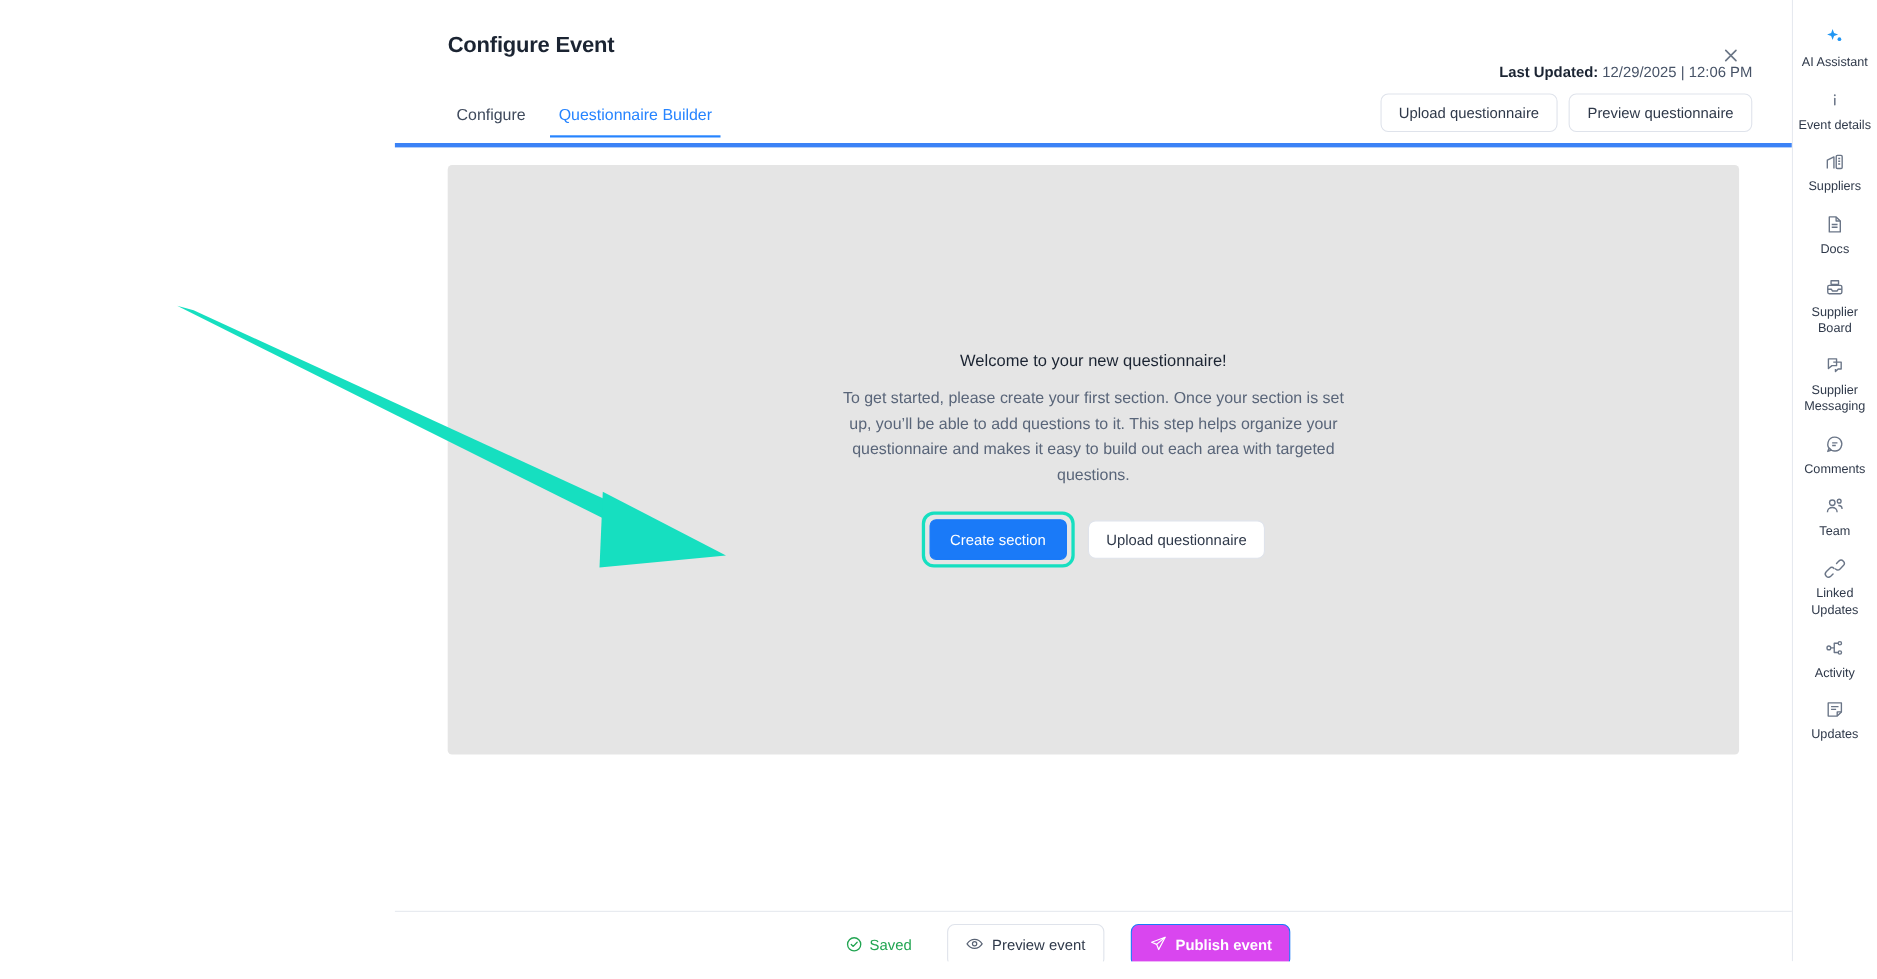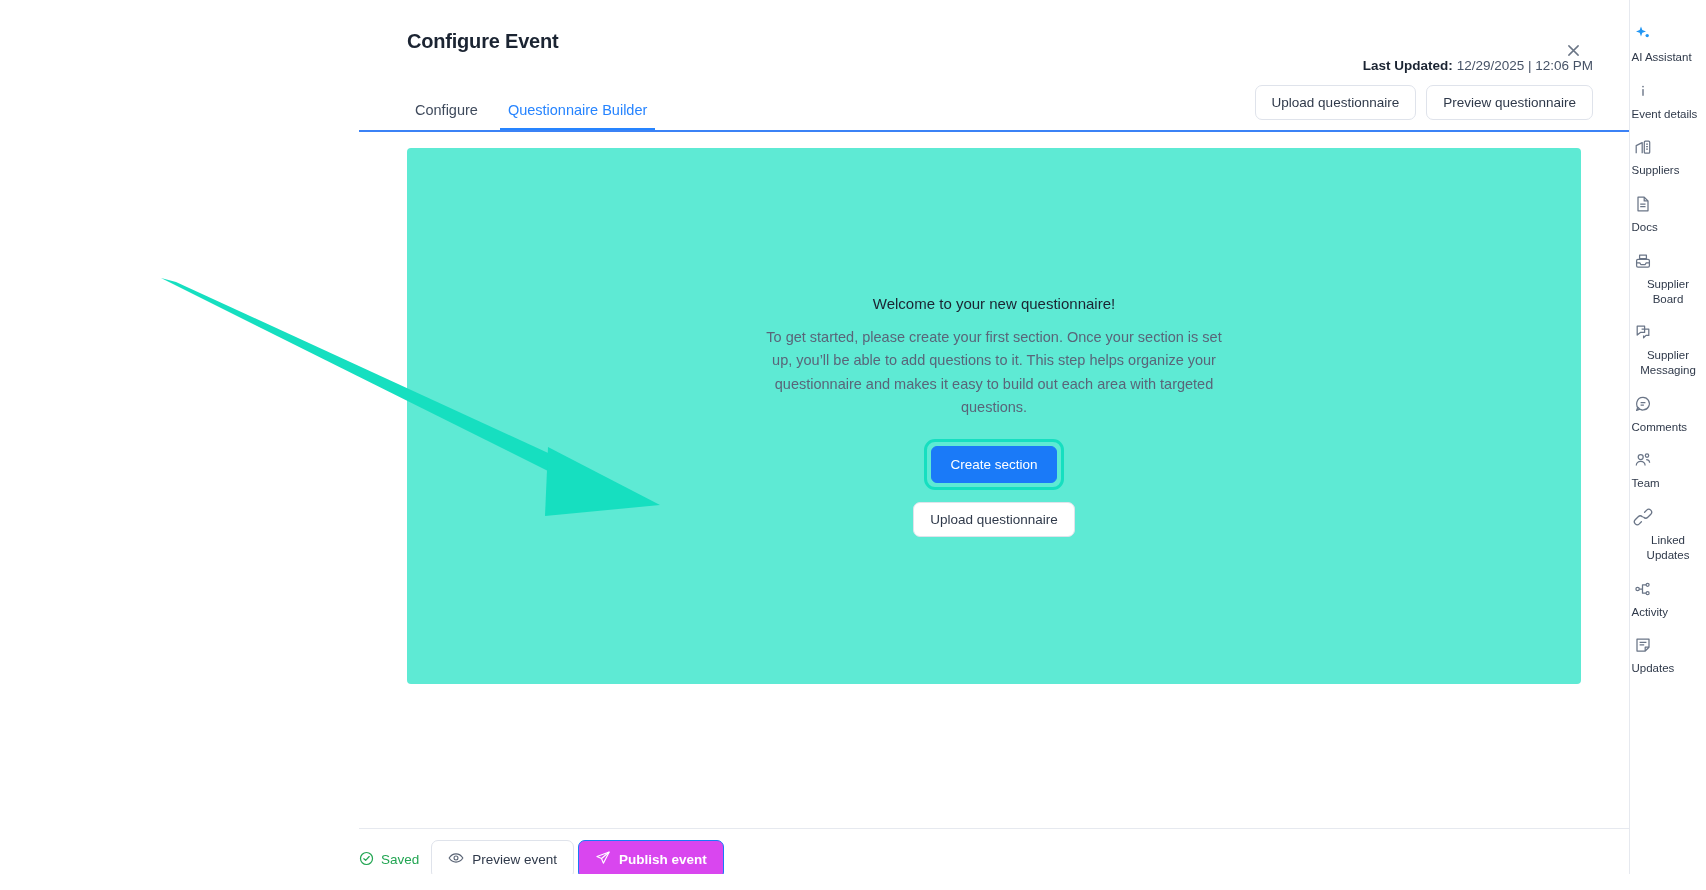--- a/index.html
+++ b/index.html
@@ -32,70 +32,70 @@
   .modal-subtitle b { color:#1b2432; font-weight:bold; }
   .close-icon {
     position: absolute; right: 44px; top: 22px;
     width: 24px; height: 24px; color: #6b7686;
     display: flex; align-items: center; justify-content: center;
     cursor: pointer; font-size: 17px; line-height: 1;
   }
 
   
   .tabs-row {
-    display: flex; align-items: flex-end; justify-content: space-between;
+    display: flex; align-items: center; justify-content: space-between;
     padding: 12px 36px 0 48px;
-    border-bottom: 2px solid #3b82f6;
+    border-bottom: 4px solid #3b82f6;
   }
   .tabs { display: flex; gap: 14px; }
   .tab {
     font-size: 14.5px; color: #3f4a5c; padding: 6px 8px 10px 8px;
     cursor: pointer; border-bottom: 2.5px solid transparent;
   }
   .tab.active { color: #2684ff; border-bottom-color: #2684ff; font-weight: normal; }
   .header-actions { display: flex; gap: 10px; padding-bottom: 10px; }
   .btn {
     font-family: "Liberation Sans", sans-serif;
     font-size: 13.5px; color: #2f394a;
     background: #ffffff; border: 1px solid #dfe3eb; border-radius: 7px;
     padding: 9px 16px; cursor: pointer; white-space: nowrap;
   }
 
   
   .builder-body { flex: 1; padding: 16px 48px 0 48px; }
   .canvas {
     width: 100%; height: 536px;
-    background: #5eead4; border-radius: 4px;
+    background: #e5e5e5; border-radius: 4px;
     display: flex; align-items: center; justify-content: center;
   }
   .empty-state { width: 460px; text-align: center; }
   .empty-title {
     font-size: 15px; color: #1b2432; margin-bottom: 14px;
   }
   .empty-desc {
     font-size: 14.5px; color: #596579; line-height: 1.62;
   }
   .empty-actions {
-    margin-top: 20px; display: flex; gap: 12px; justify-content: center; align-items: center; flex-direction: column;
+    margin-top: 20px; display: flex; gap: 12px; justify-content: center; align-items: center;
   }
   .btn-primary {
     background: #1a7af8; border: 1px solid #1a7af8; color: #ffffff;
     font-size: 13.5px; border-radius: 6px; padding: 10px 18px; cursor: pointer;
     font-family: "Liberation Sans", sans-serif;
   }
   .highlight-ring {
     padding: 4px; border-radius: 11px;
     border: 3px solid #16dfc0; display: inline-block; line-height: 0;
   }
 
   
   .modal-footer {
     height: 62px; border-top: 1px solid #e6e9ef;
-    display: flex; align-items: center; justify-content: flex-start;
-    gap: 4px; padding: 0 46px 0 0;
+    display: flex; align-items: center; justify-content: center;
+    gap: 24px; padding: 0 46px 0 0;
   }
   .saved {
     display: flex; align-items: center; gap: 7px;
     color: #22a552; font-size: 13.5px; margin-right: 8px;
   }
   .btn-icon { display: flex; align-items: center; gap: 8px; }
   .btn-publish {
     background: #d946ef; border: 1px solid #1a7af8; color: #fff;
     font-size: 13.5px; font-weight: bold; border-radius: 7px; padding: 9px 16px;
     display: flex; align-items: center; gap: 8px; cursor: pointer;
@@ -104,21 +104,21 @@
 
   
   .rail {
     position: absolute; right: 0; top: 0; width: 77px; height: 874px;
     background: #ffffff; border-left: 1px solid #e6e9ef;
     display: flex; flex-direction: column; align-items: center;
     padding-top: 16px; gap: 2px;
   }
   .rail-item {
     width: 77px; padding: 7px 2px 6px 2px;
-    display: flex; flex-direction: column; align-items: flex-start; gap: 5px;
+    display: flex; flex-direction: column; align-items: center; gap: 5px;
     cursor: pointer;
   }
   .rail-icon { width: 22px; height: 22px; color: #6a7587; display:flex; align-items:center; justify-content:center; }
   .rail-label {
     font-size: 11.5px; color: #2f394a; text-align: center; line-height: 1.28;
   }
   .rail-item.ai .rail-icon { color: #2196f3; }
 
   
   .annotation { position: absolute; left: 0; top: 0; width: 1706px; height: 890px; pointer-events: none; }

